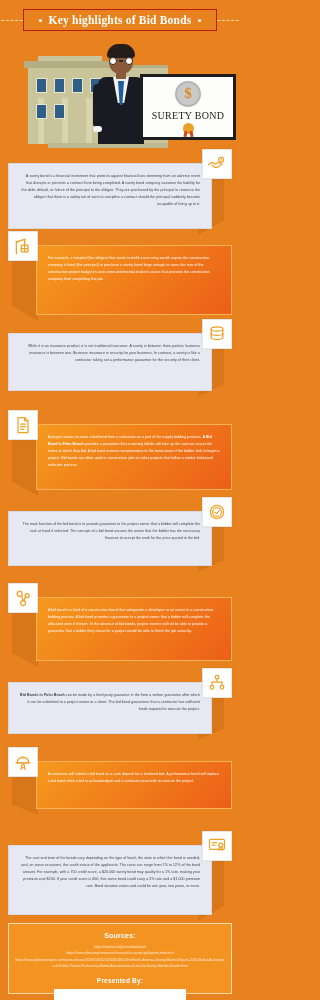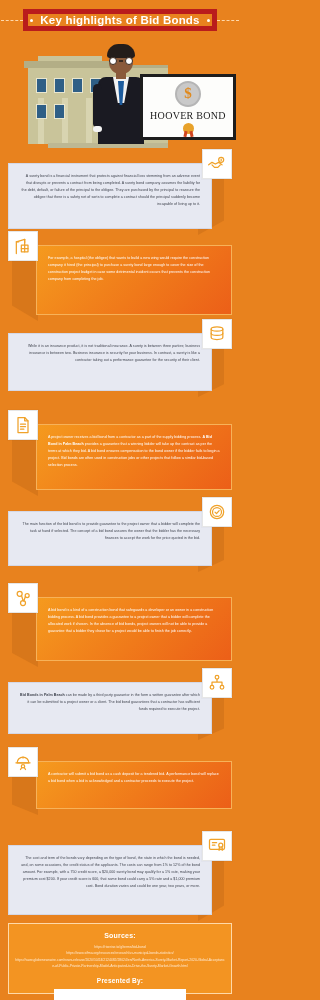--- a/index.html
+++ b/index.html
@@ -11,22 +11,22 @@
   }
   .page{position:relative;width:240px;height:1000px;background:#e8821e;overflow:hidden;}
 
   
   .title-wrap{position:absolute;top:9px;left:0;width:240px;height:24px;}
   .dash-left,.dash-right{position:absolute;top:11px;height:0;border-top:1px dashed #ffd9ab;width:22px;}
   .dash-left{left:1px;}
   .dash-right{right:1px;}
   .title-box{
     position:absolute;left:23px;top:0;width:194px;height:22px;
-    border:5px solid #b91c1c;box-sizing:border-box;
-    display:flex;align-items:center;justify-content:center;gap:7px;
+    border:1px solid #b91c1c;box-sizing:border-box;
+    display:flex;align-items:center;justify-content:center;gap:7px;font-family:Liberation Serif, serif;
   }
   .title-box .dot{width:3px;height:3px;border-radius:50%;background:#fff;flex:0 0 auto;}
   .title-text{
     color:#ffffff;font-size:11.5px;font-weight:bold;letter-spacing:.2px;white-space:nowrap;
   }
 
   
   .hero{position:absolute;top:36px;left:0;width:240px;height:108px;}
   .building{
     position:absolute;left:28px;bottom:0;width:140px;height:76px;
@@ -151,21 +151,21 @@
       <div class="p-neck"></div>
       <div class="p-head"></div>
       <div class="p-hair"></div>
       <div class="p-glass p-gl"></div>
       <div class="p-glass p-gr"></div>
       <div class="p-gbridge"></div>
     </div>
 
     <div class="plaque">
       <div class="coin">$</div>
-      <div class="plaque-text">HOOVER BOND</div>
+      <div class="plaque-text">SURETY BOND</div>
       <div class="ribbon"></div>
     </div>
   </div>
 
   <div id="sections-root">
       <div class="block" style="top: 149px; height: 86px;">
         <div class="shadow" style="width: 26px; height: 66px; top: 20px; left: 198px; clip-path: polygon(0px 0px, 100% 0px, 100% 78%, 0px 100%);"></div>
         <div class="card light" style="left: 8px; top: 14px; width: 204px; min-height: 66px;">
           <div class="ptext">A surety bond is a financial instrument that protects against financial loss stemming from an adverse event that disrupts or prevents a contract from being completed. A surety bond company assumes the liability for the debt, default, or failure of the principal to the obligee. They are purchased by the principal to reassure the obligee that there is a safety net of sorts to complete a contract should the principal suddenly become incapable of living up to it.</div>
         </div>

